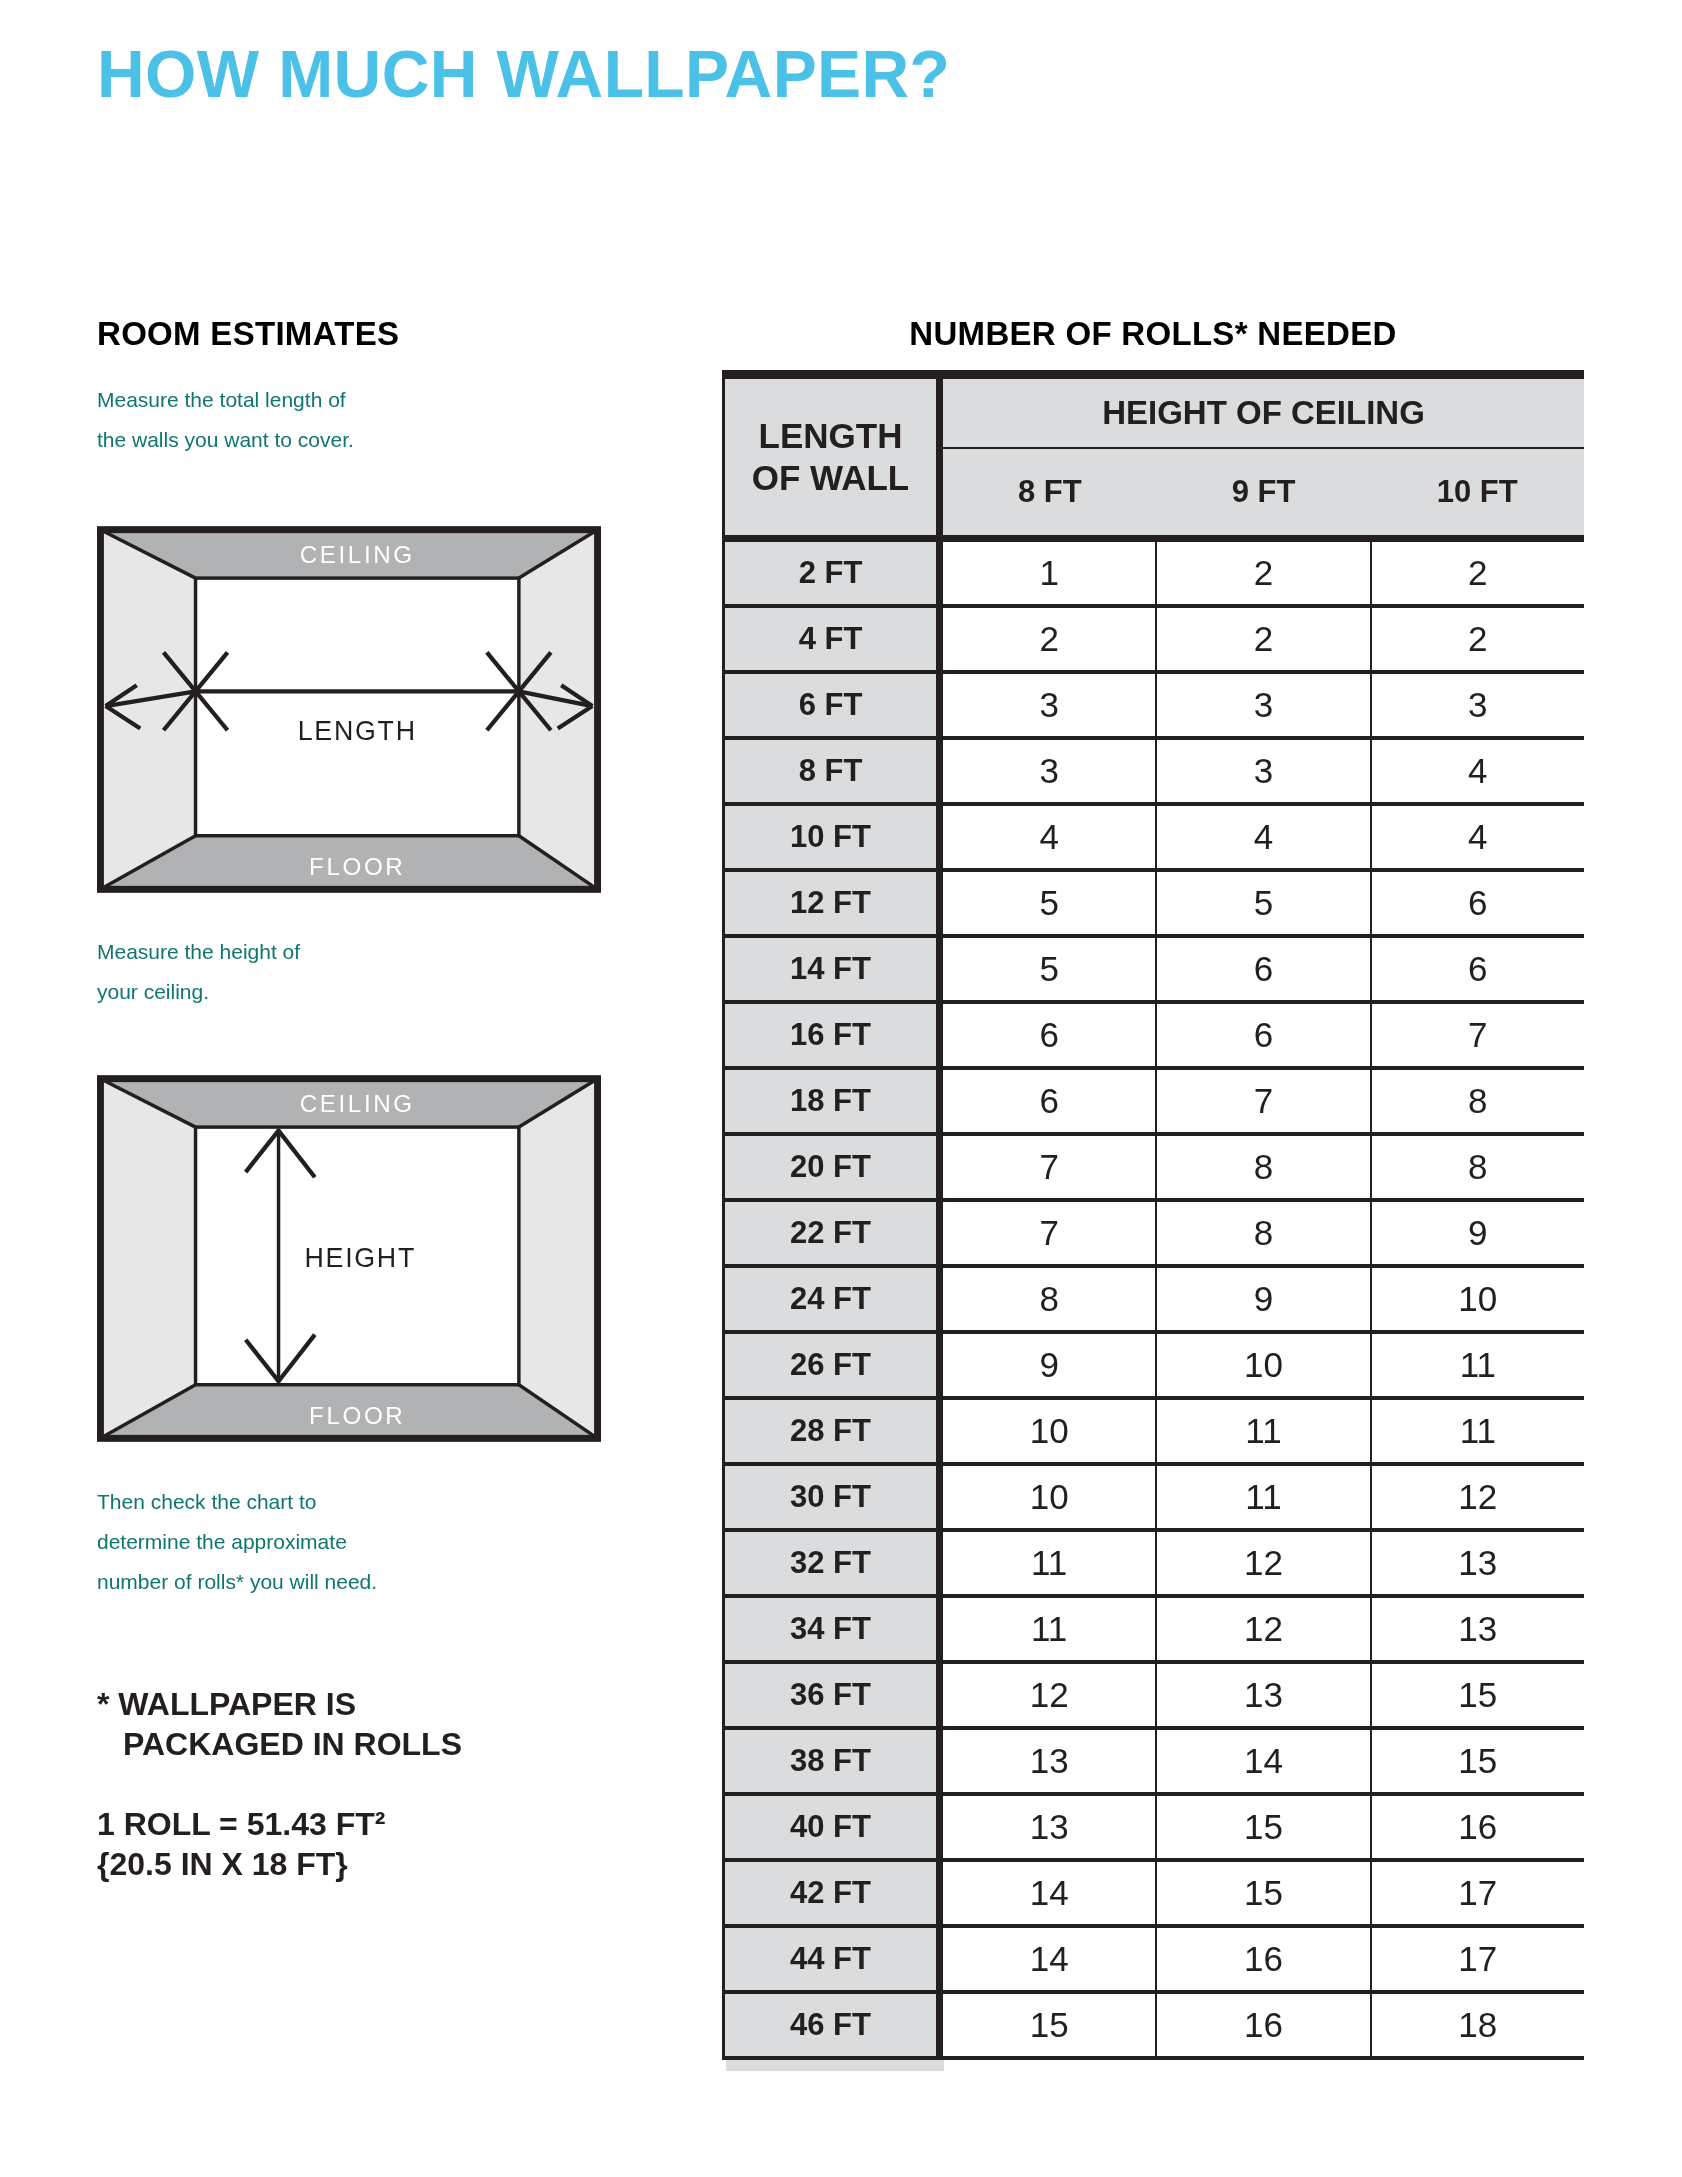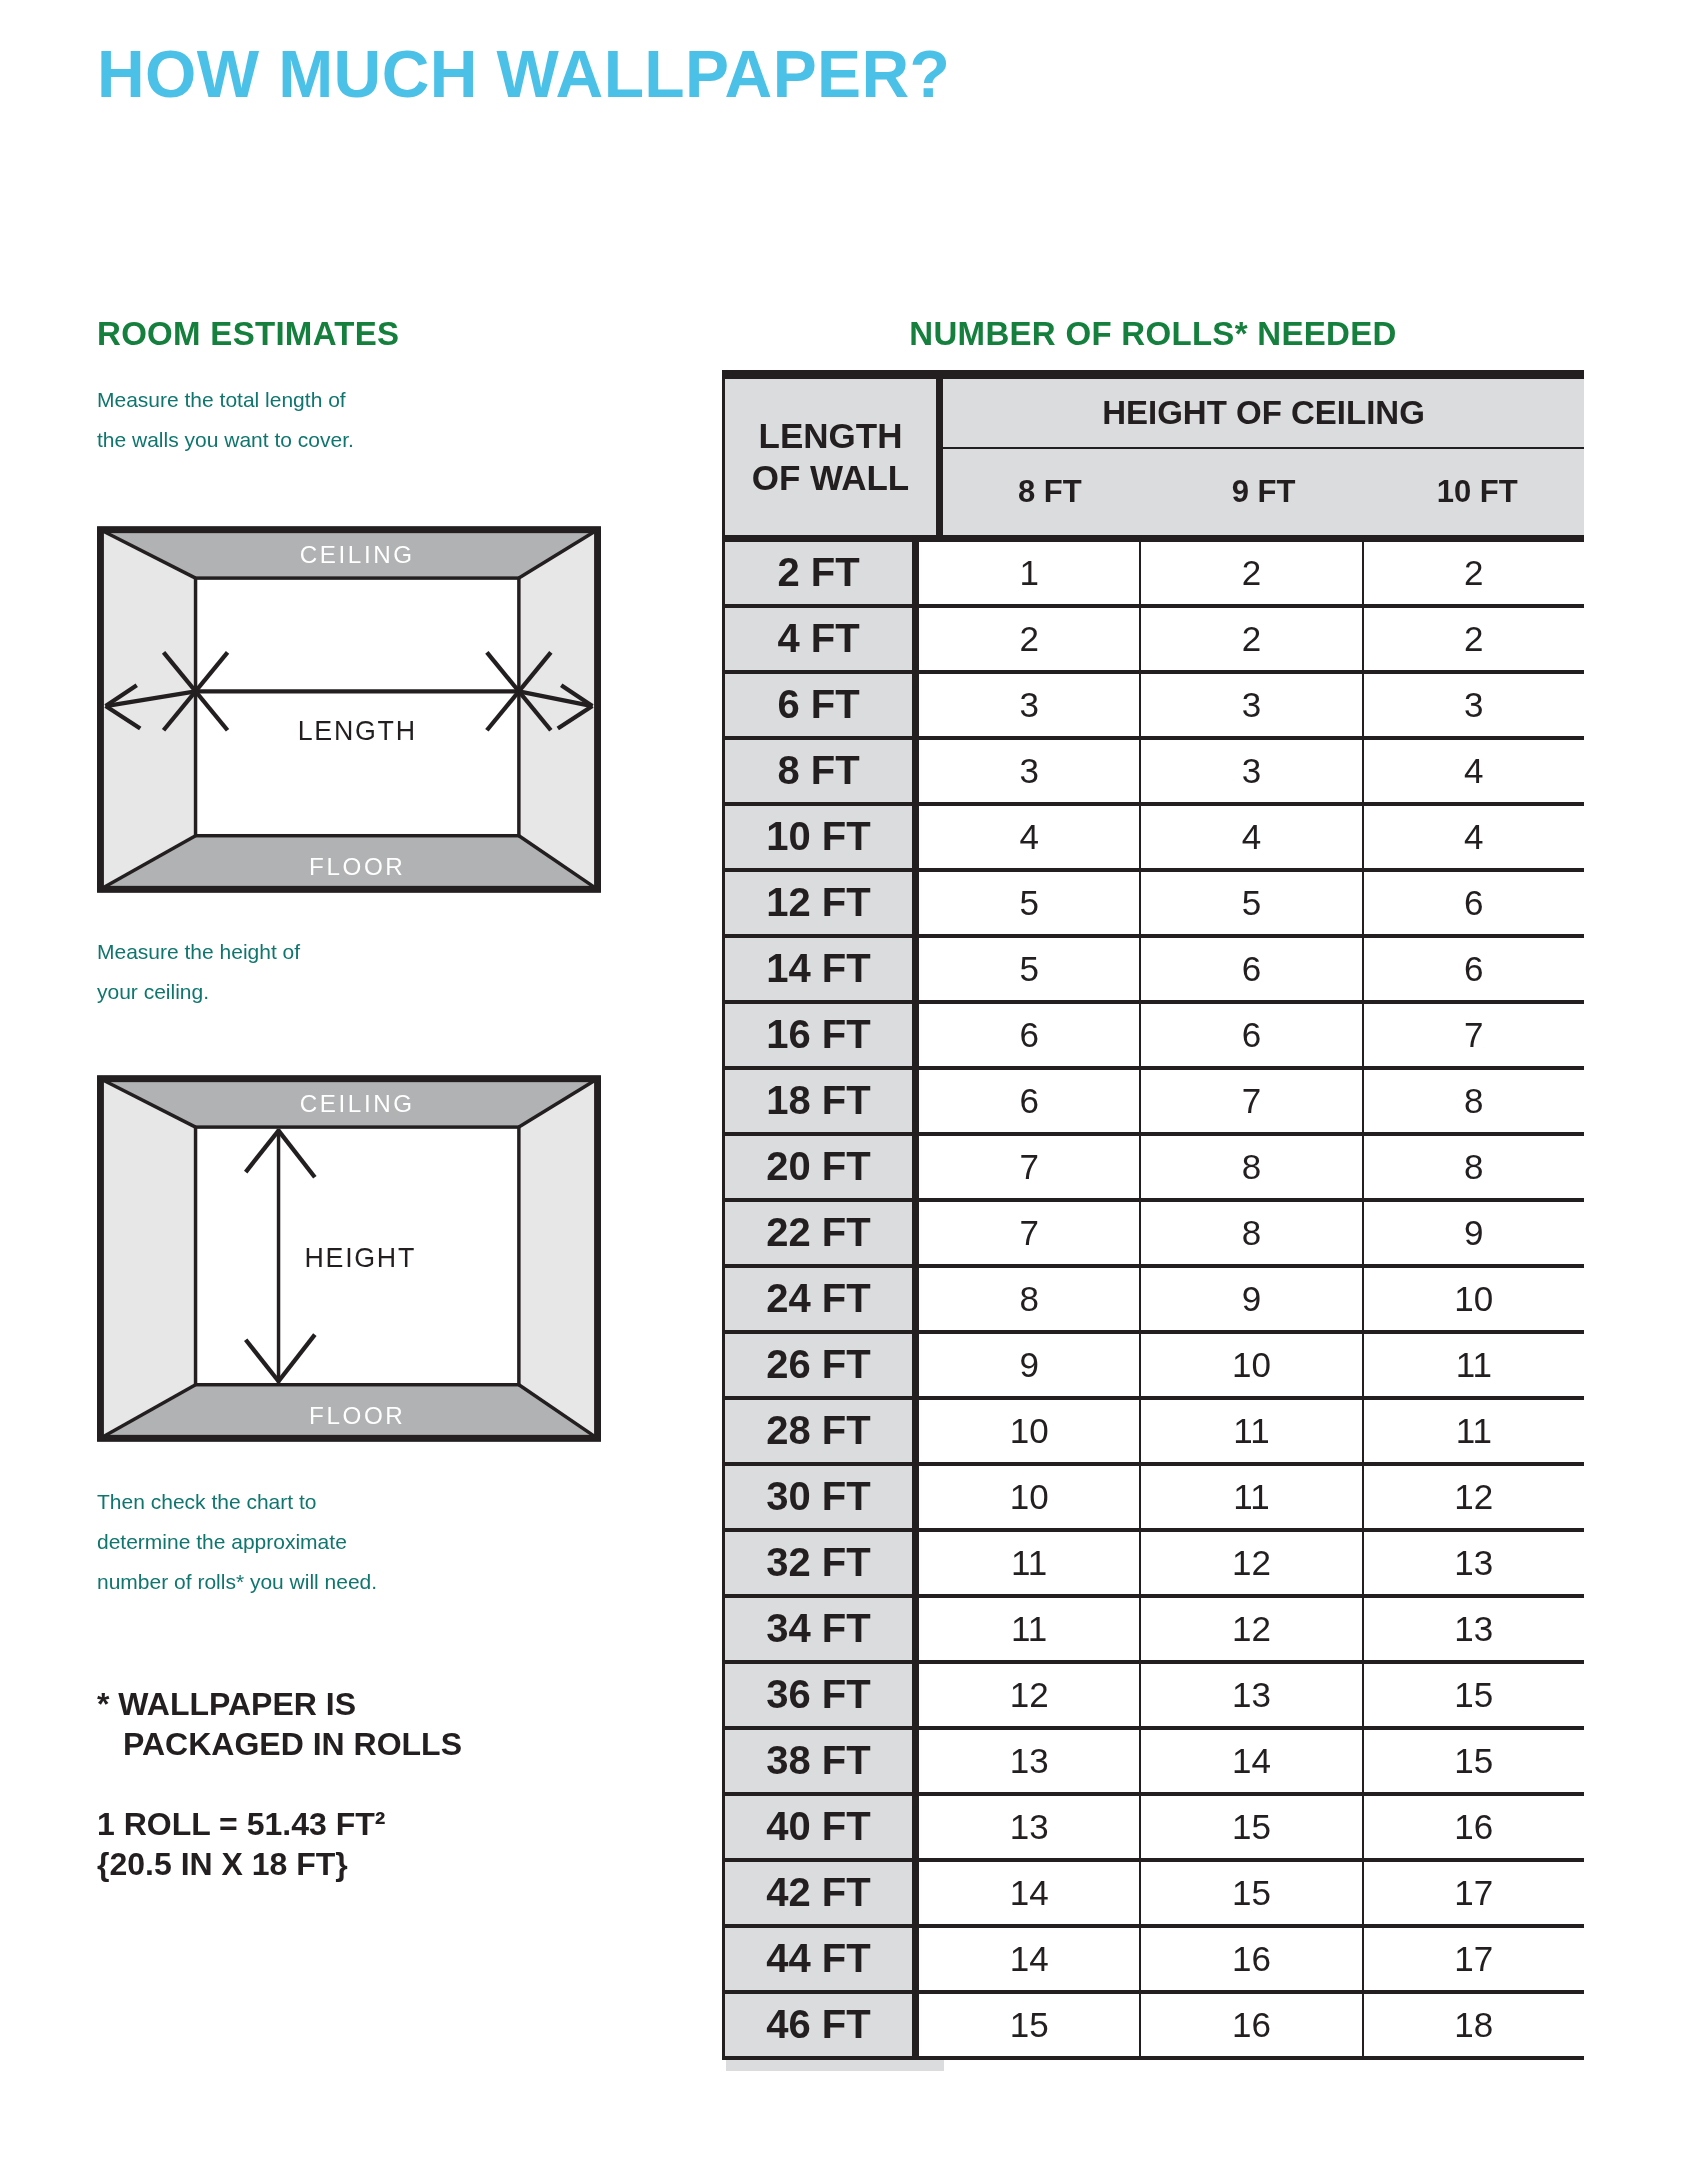--- a/index.html
+++ b/index.html
@@ -16,21 +16,21 @@
   .abs { position: absolute; }
 
   #page-title {
     left: 97px; top: 36px;
     font-size: 66px; font-weight: 700;
     color: #4CC1E8; letter-spacing: 0.4px;
     white-space: nowrap;
   }
   .section-heading {
     font-size: 33px; font-weight: 700;
-    color: #15803d; letter-spacing: 0.3px;
+    color: #000000; letter-spacing: 0.3px;
     white-space: nowrap;
   }
   #room-heading { left: 97px; top: 315px; }
   #rolls-heading { left: 722px; top: 315px; width: 862px; text-align: center; }
 
   .para { font-size: 21px; line-height: 40px; color: #0f766e; }
   .para span { display: block; white-space: nowrap; }
   #para-length { left: 97px; top: 380px; }
   #para-height { left: 97px; top: 932px; }
   #para-chart  { left: 97px; top: 1482px; }
@@ -60,23 +60,23 @@
   .t-headright { flex: 1; display: flex; flex-direction: column; }
   .t-colgroup {
     height: 70px; border-bottom: 2.6px solid #231F20; background: #DBDCDD;
     display: flex; align-items: center; justify-content: center;
     font-weight: 700; font-size: 33px;
   }
   .t-subheads { flex: 1; display: flex; background: #DBDCDD; }
   .t-subhead { flex: 1; display: flex; align-items: center; justify-content: center; font-weight: 700; font-size: 31px; }
   .t-row { display: flex; height: 66px; border-bottom: 4.3px solid #231F20; }
   .t-label {
-    width: 194px; background: #DBDCDD; border-right: 7.8px solid #231F20;
+    width: 218px; background: #DBDCDD; border-right: 7.8px solid #231F20;
     display: flex; align-items: center; justify-content: center;
-    font-weight: 700; font-size: 40px;
+    font-weight: 700; font-size: 31px;
   }
   .t-val {
     flex: 1; background: #ffffff; border-right: 2.6px solid #231F20;
     display: flex; align-items: center; justify-content: center;
     font-size: 35px;
   }
   .t-val-last { border-right: none; }
   .t-bottomtab { width: 218px; height: 11.2px; background: #DBDCDD; margin-left: 3.5px; }
 </style>
 </head>

